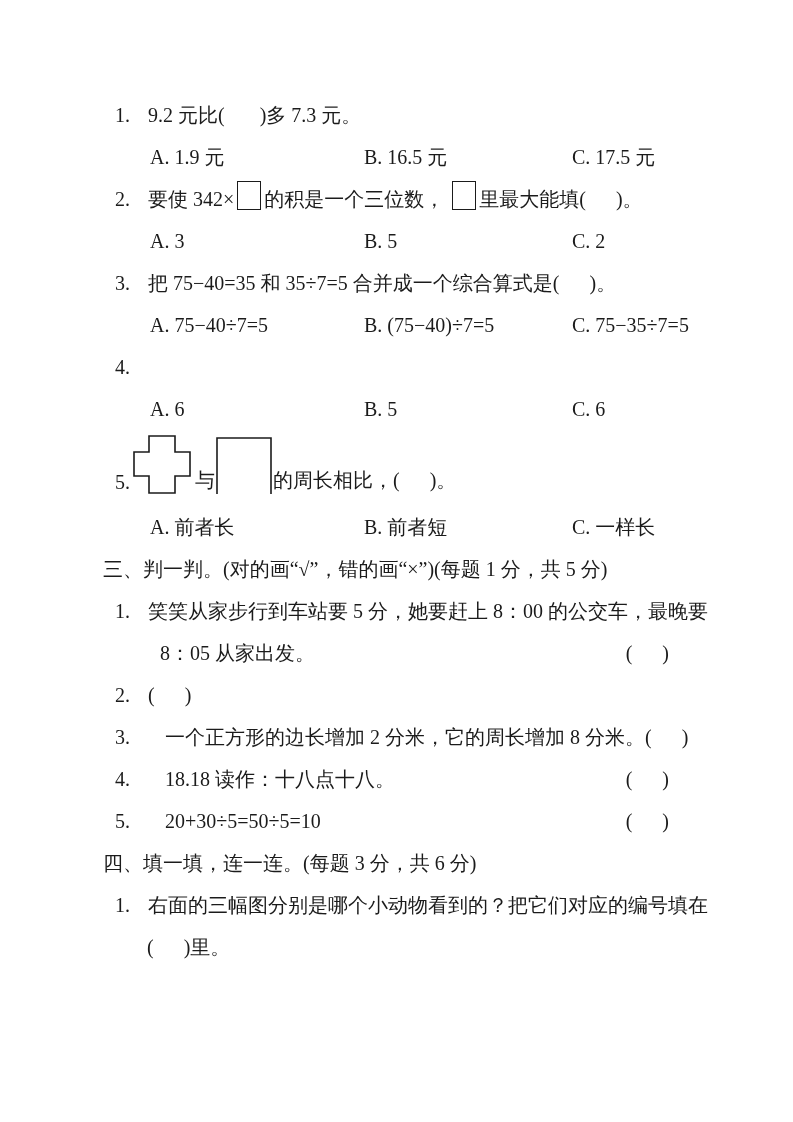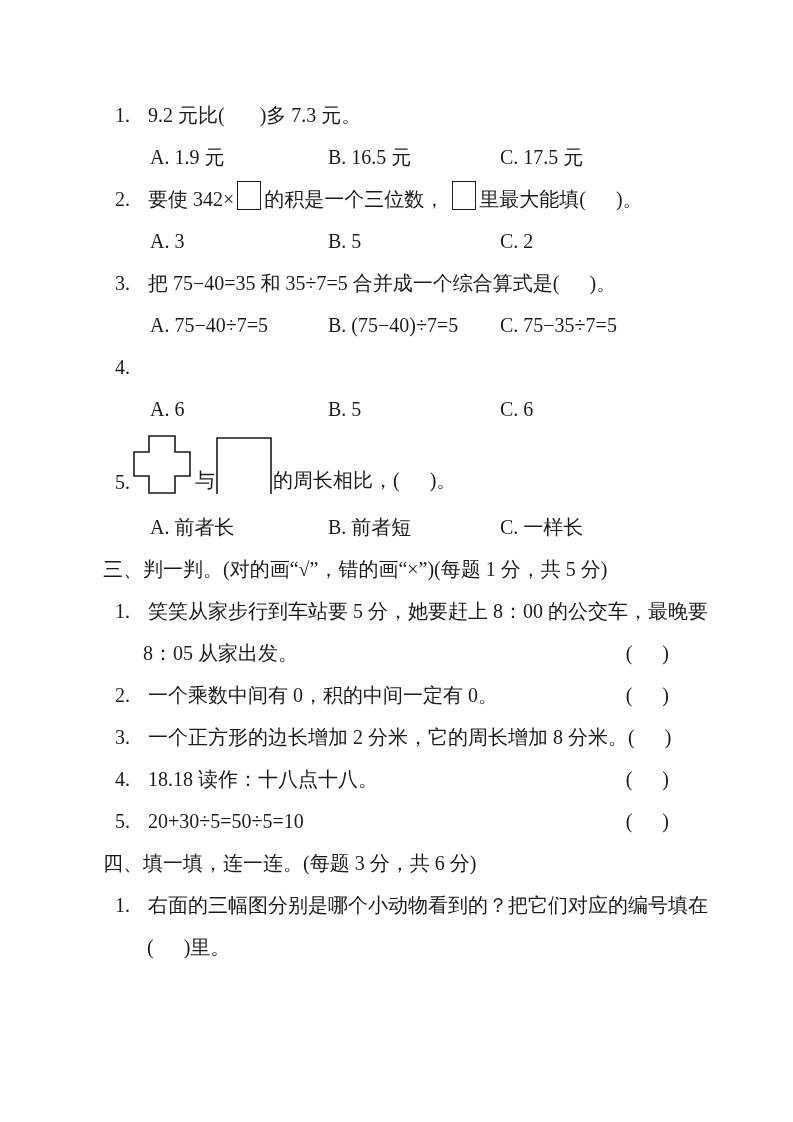--- a/index.html
+++ b/index.html
@@ -18,21 +18,21 @@
   }
   .line {
     display: flex;
     align-items: center;
     height: 42px;
     font-size: 20px;
     white-space: pre;
   }
   .q-line { padding-left: 12px; }
   .qnum { display: inline-block; width: 33px; flex-shrink: 0; }
-  .opt-line { padding-left: 47px; }
+  .opt-line { padding-left: 47px; gap: 36px; }
   .opt-a { display: inline-block; width: 178px; }
   .opt-b { display: inline-block; width: 172px; font-family: Liberation Serif, serif; }
   .opt-c { display: inline-block; flex: 1; }
   .blank-box {
     display: inline-block;
     width: 24px; height: 29px;
     border: 1.6px solid #1b1b1b;
     margin: 0 3px;
     align-self: center;
     position: relative; top: -4px;
@@ -44,21 +44,21 @@
     align-items: flex-end;
     font-size: 20px;
     white-space: pre;
     padding-left: 12px;
   }
   .shape-row .qnum-narrow { display: inline-block; width: 18px; }
   .shape-svg { display: block; flex-shrink: 0; }
   .cross-svg { margin-right: 4px; }
   .openrect-svg { margin: 0 1px; }
   .after-shapes { margin-top: 12px; }
-  .judge-row .judge-text { flex: 1; }
+  .judge-row .judge-text { flex: 1; margin-left: 17px; }
   .answer-paren { margin-right: 26px; flex-shrink: 0; }
   .indent-40 { padding-left: 40px; }
   .indent-44 { padding-left: 44px; }
   .section-header { padding-left: 0; }
 </style>
 </head>
 <body>
 
 <div class="page">
 
@@ -130,21 +130,20 @@
     <span class="qnum">1.</span>
     <span>笑笑从家步行到车站要 5 分，她要赶上 8：00 的公交车，最晚要</span>
   </div>
   <div class="line judge-row indent-40">
     <span class="judge-text">8：05 从家出发。</span>
     <span class="answer-paren">(      )</span>
   </div>
 
   <div class="line q-line judge-row">
     <span class="qnum">2.</span>
-    <span class="judge-text">一个乘数中间有 0，积的中间一定有 0。</span>
     <span class="answer-paren">(      )</span>
   </div>
 
   <div class="line q-line judge-row">
     <span class="qnum">3.</span>
     <span class="judge-text">一个正方形的边长增加 2 分米，它的周长增加 8 分米。</span>
     <span class="answer-paren">(      )</span>
   </div>
 
   <div class="line q-line judge-row">

